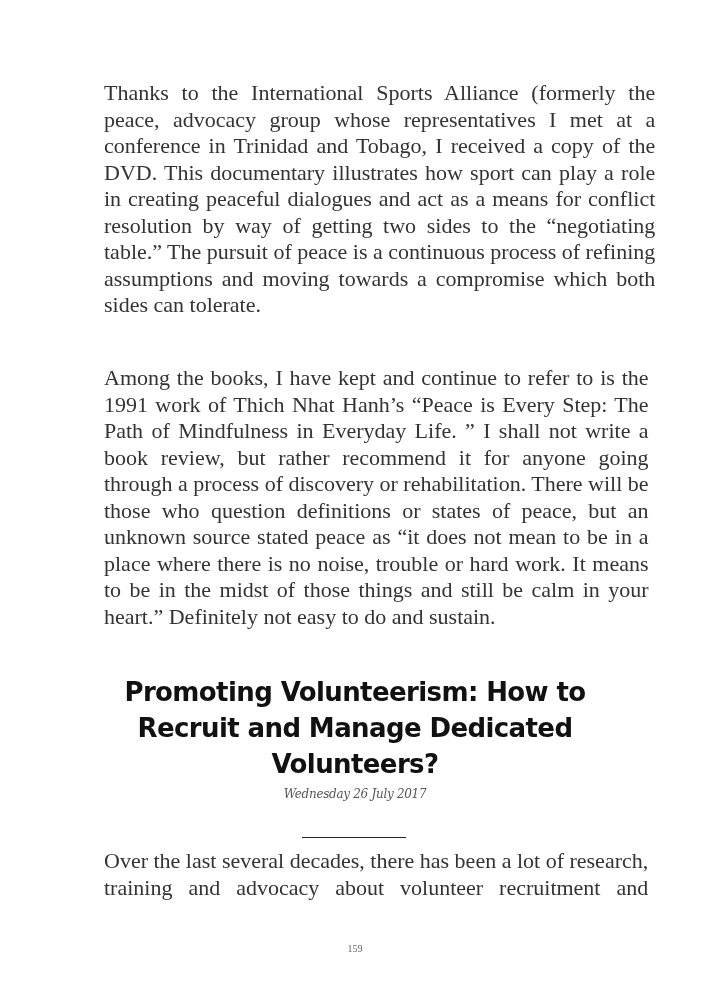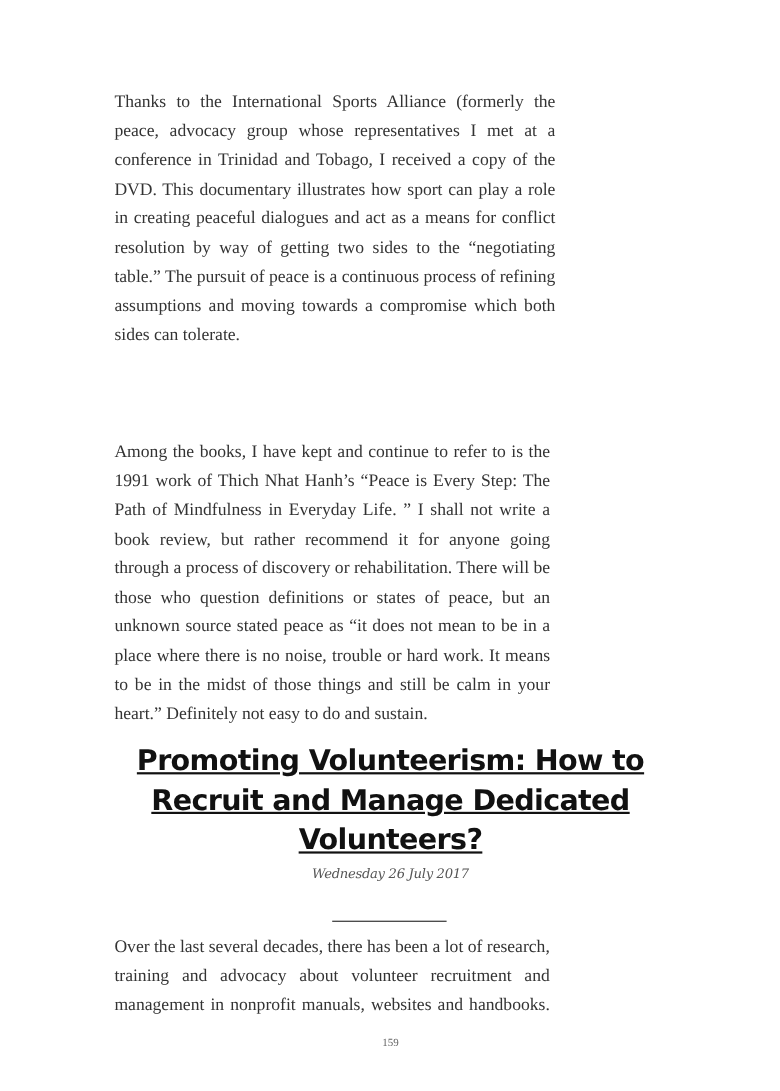--- a/index.html
+++ b/index.html
@@ -15,36 +15,36 @@
     }
     .page {
       position: absolute;
       left: 104px;
       top: 80px;
       width: 502px;
       color: #333333;
       font-family: "Liberation Serif", serif;
     }
     .para {
-      font-size: 16px;
+      font-size: 22px;
       line-height: 26.5px;
       text-align: justify;
       margin: 0;
     }
     .para .line {
       display: block;
       text-align: justify;
       text-align-last: justify;
       white-space: nowrap;
     }
     .para .line.last {
       text-align-last: left;
     }
     .p1 { position: absolute; top: 0px; }
-    .p2 { position: absolute; top: 285px; margin-top: 33px; }
+    .p2 { position: absolute; top: 285px; }
     .heading {
       position: absolute;
       left: 0;
       top: 594px;
       width: 502px;
       text-align: center;
       font-family: "DejaVu Sans", sans-serif;
       font-weight: bold;
       font-size: 26px;
       line-height: 36px;
@@ -107,30 +107,29 @@
     <span class="line">Path of Mindfulness in Everyday Life. ” I shall not write a</span>
     <span class="line">book review, but rather recommend it for anyone going</span>
     <span class="line">through a process of discovery or rehabilitation. There will be</span>
     <span class="line">those who question definitions or states of peace, but an</span>
     <span class="line">unknown source stated peace as “it does not mean to be in a</span>
     <span class="line">place where there is no noise, trouble or hard work. It means</span>
     <span class="line">to be in the midst of those things and still be calm in your</span>
     <span class="line last">heart.” Definitely not easy to do and sustain.</span>
   </div>
 
-  <h2 class="heading" style="margin:0;text-decoration:underline;">
+  <h2 class="heading" style="margin:0;">
     <span class="hline">Promoting Volunteerism: How to</span>
     <span class="hline">Recruit and Manage Dedicated</span>
     <span class="hline">Volunteers?</span>
   </h2>
 
   <div class="date">Wednesday 26 July 2017</div>
 
   <div class="divider"></div>
 
   <div class="para p3">
     <span class="line">Over the last several decades, there has been a lot of research,</span>
     <span class="line">training and advocacy about volunteer recruitment and</span>
-    <span class="line">management in nonprofit manuals, websites and handbooks.</span>
   </div>
 
   <div class="page-number">159</div>
 </div>
 
 </body></html>

